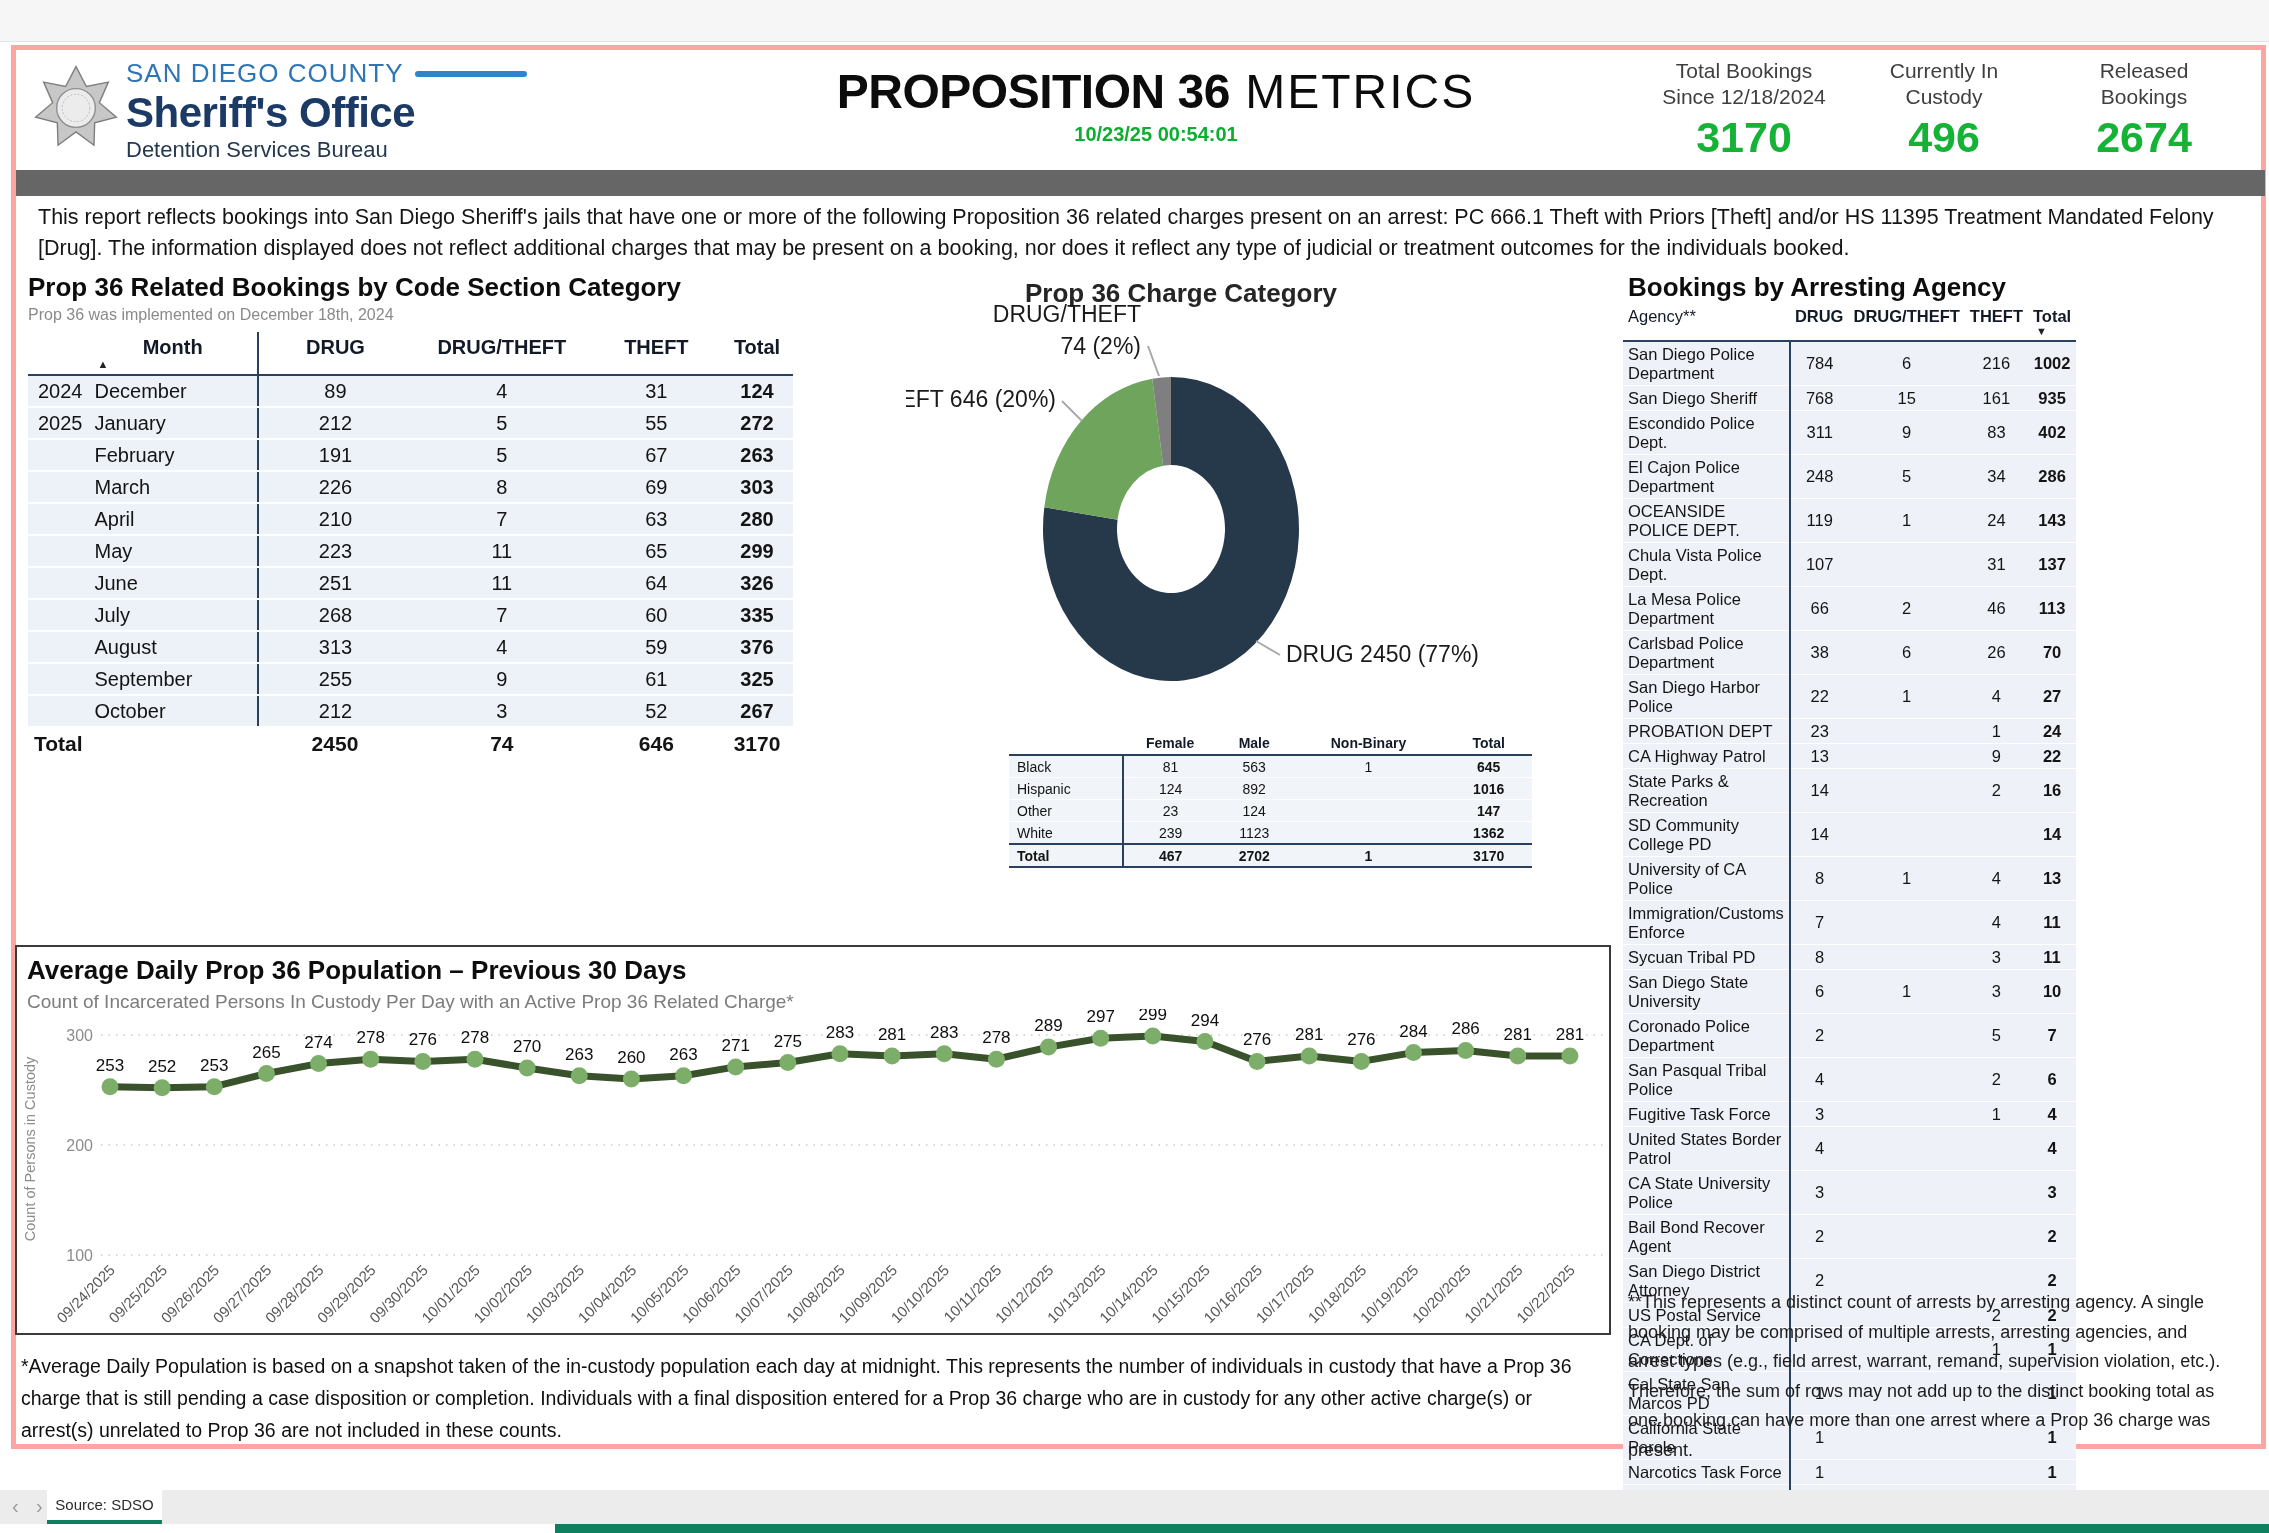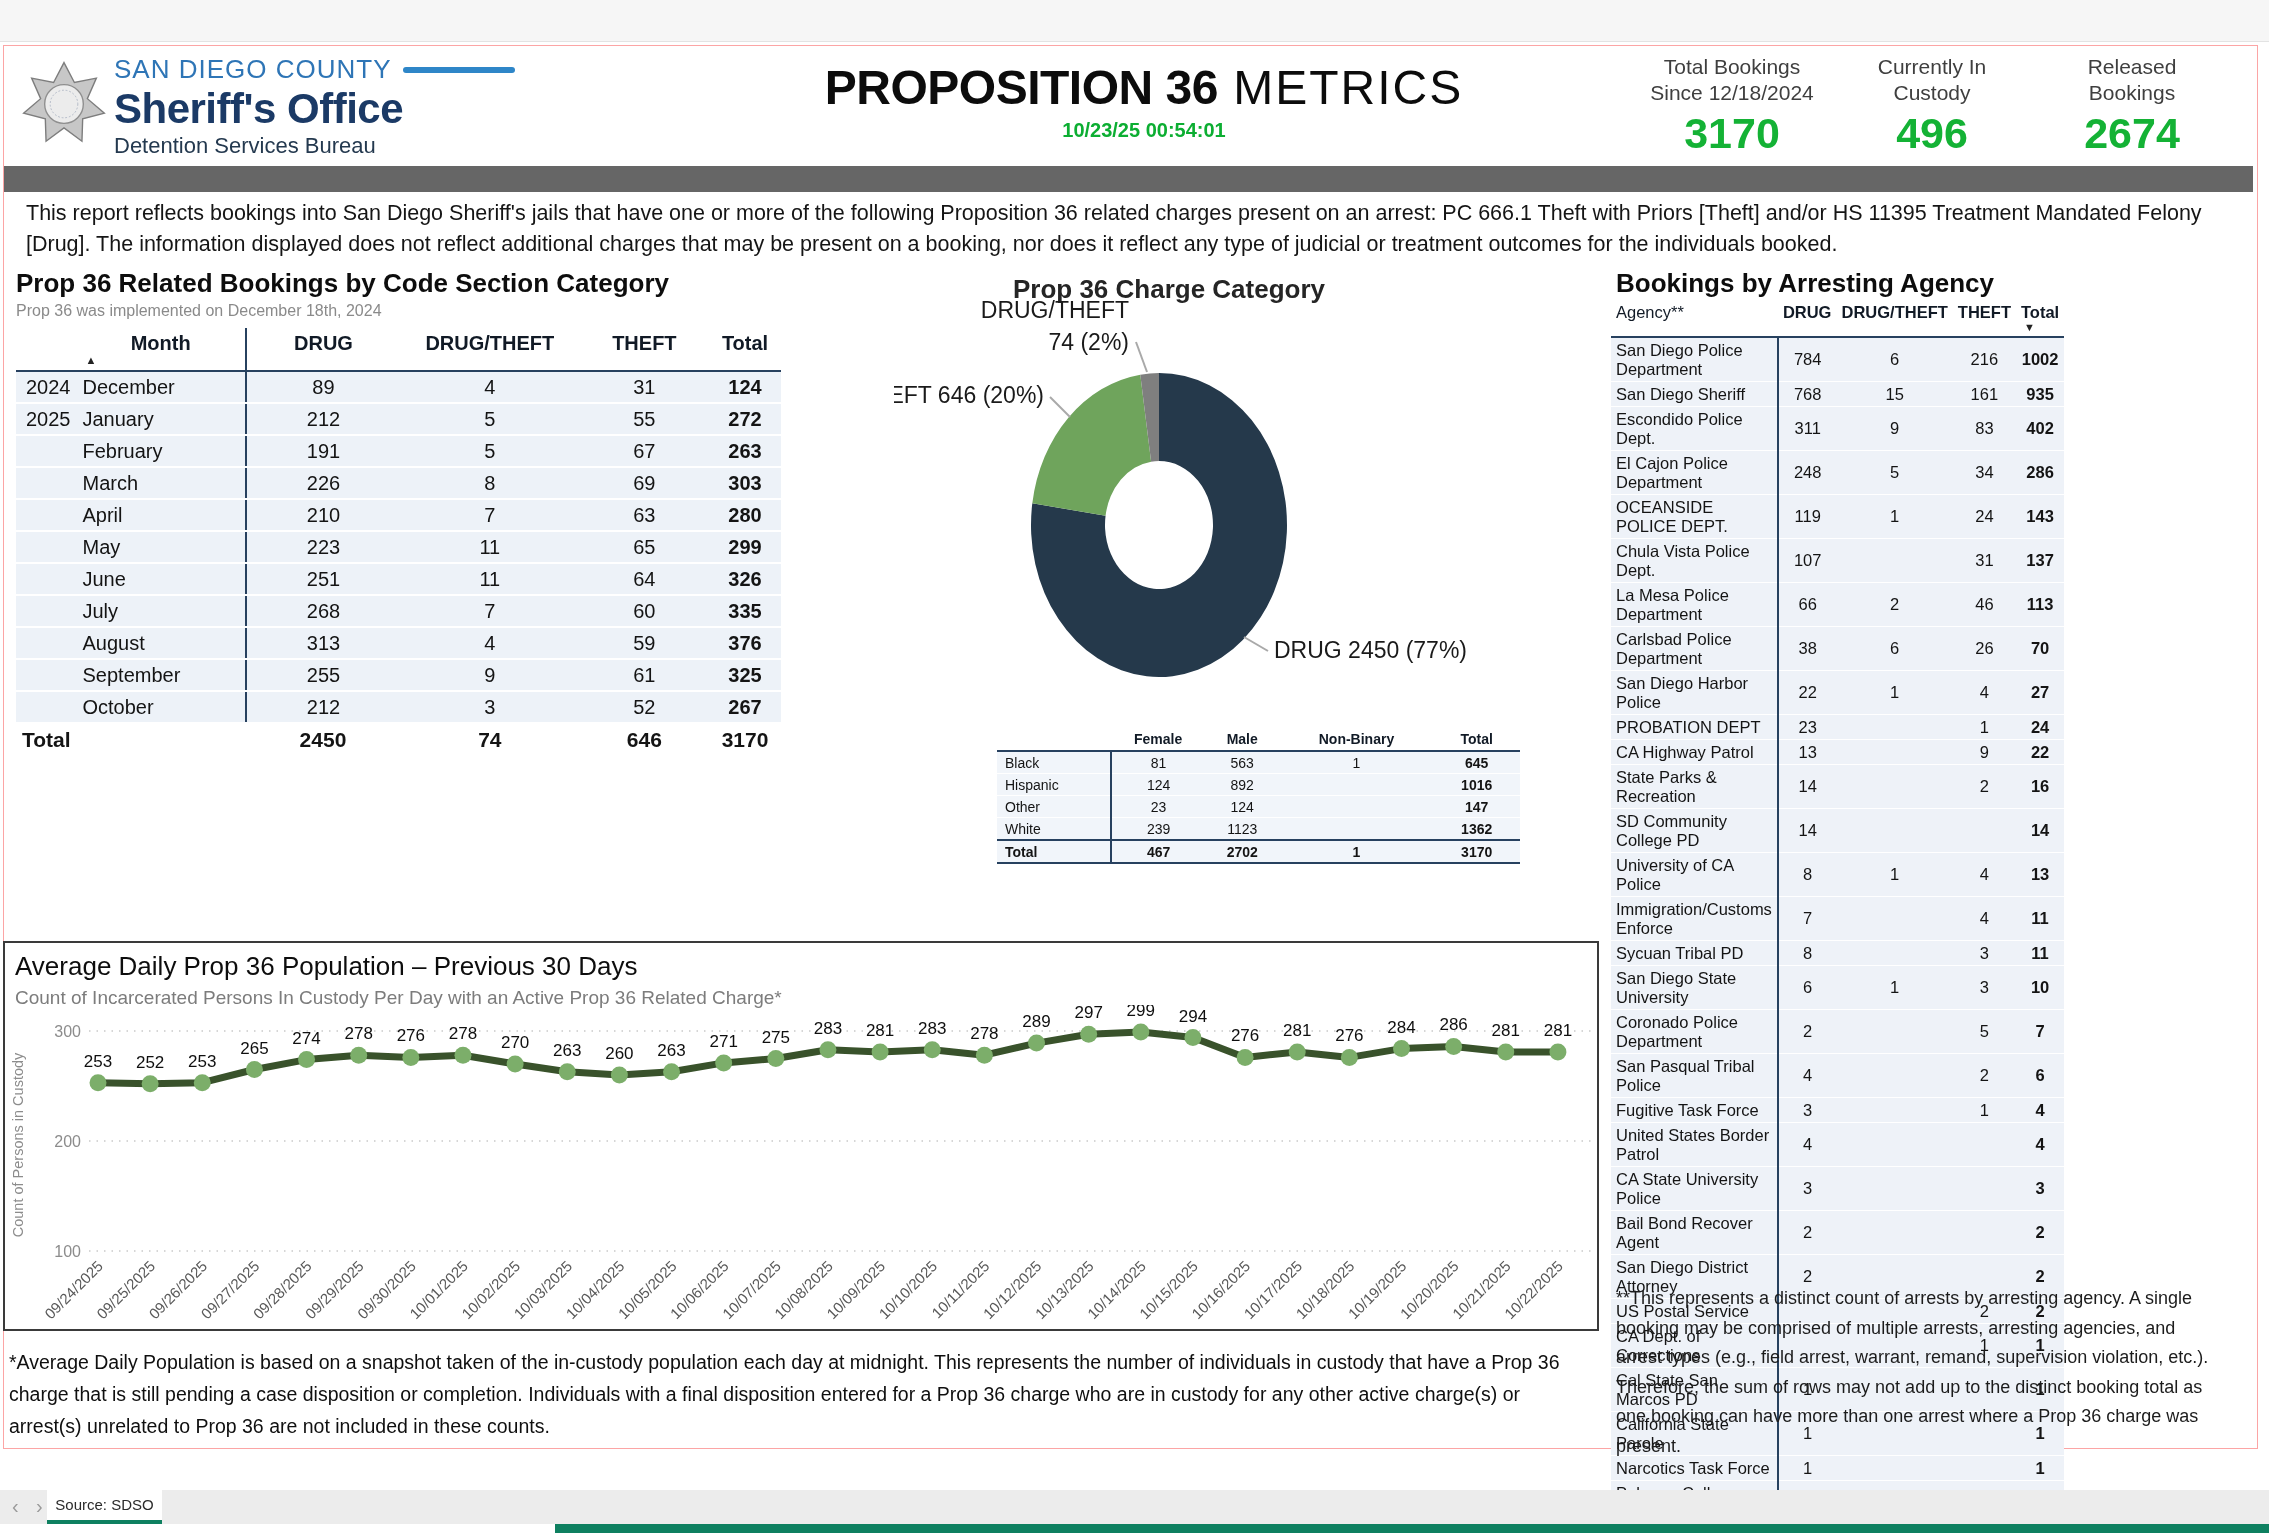--- a/index.html
+++ b/index.html
@@ -2,22 +2,22 @@
 <html><head>
 <meta charset="utf-8">
 <style>
   * { margin:0; padding:0; box-sizing:border-box; }
   html,body { background:#ffffff; }
   body { width:2269px; height:1533px; position:relative; overflow:hidden;
          font-family:"Liberation Sans", sans-serif; color:#141414; }
 
   .top-strip { position:absolute; left:0; top:0; width:2269px; height:42px; background:#f6f6f6; border-bottom:1px solid #e3e3e3; }
 
-  .dashboard { position:absolute; left:3px; top:45px; width:2255px; height:1404px;
-               border:1px solid #fca5a5; background:#fff; }
+  .dashboard { position:absolute; left:11px; top:45px; width:2255px; height:1404px;
+               border:5px solid #fca5a5; background:#fff; }
   .dashboard > * { position:absolute; }
 
   
   .logo-star { left:14px; top:8px; width:92px; height:100px; }
   .logo-text { left:110px; top:8px; }
   .brand-line1 { font-size:26px; color:#2e75b6; letter-spacing:1px; font-weight:500; display:flex; align-items:center; gap:12px; }
   .brand-dash { display:inline-block; width:112px; height:6px; background:#2e86c8; border-radius:3px; }
   .brand-line2 { font-size:42px; font-weight:700; color:#1b3a66; letter-spacing:-0.5px; line-height:48px; }
   .brand-line3 { font-size:22px; color:#24394f; line-height:26px; }
 
@@ -80,21 +80,21 @@
   .agency td { background:#eef2f8; border-bottom:1.5px solid #fff; padding:2.5px 5px; }
   .agency td.c-agency { text-align:left; border-right:2px solid #27415f; }
   .agency td.c-total { font-weight:700; }
   .agency tbody tr:last-child td { border-bottom:2px solid #27415f; }
 
   .agency-note { left:1612px; top:1238px; width:595px; font-size:18px; line-height:29.5px; font-weight:400; color:#1c1c1c; }
 
   
   .chart-panel { left:-1px; top:895px; width:1596px; height:390px; border:2px solid #3a3a3a; background:#fff; }
   .chart-panel > * { position:absolute; }
-  .chart-title { left:10px; top:8px; font-size:26px; font-weight:400; color:#0d0d0d;text-align:center; }
+  .chart-title { left:10px; top:8px; font-size:26px; font-weight:700; color:#0d0d0d;text-align:center; }
   .chart-sub   { left:10px; top:44px; font-size:19px; color:#7c7c7c; }
   .line-svg { left:2px; top:62px; }
   .grid { stroke:#c9c9c9; stroke-width:1.5; stroke-dasharray:1.5 6; }
   .ytick { font-size:16px; fill:#8c8c8c; font-family:"Liberation Sans",sans-serif; }
   .ytitle { font-size:14.5px; fill:#8c8c8c; font-family:"Liberation Sans",sans-serif; }
   .xtick { font-size:15px; fill:#595959; font-family:"Liberation Sans",sans-serif; }
   .dlabel { font-size:17px; font-weight:500; fill:#0f0f0f; font-family:"Liberation Sans",sans-serif; }
   .dataline { stroke-width:7; stroke-linejoin:round; stroke-linecap:round; }
 
   .chart-note { left:5px; top:1300px; width:1588px; font-size:19.5px; line-height:32px; color:#0f0f0f; }

